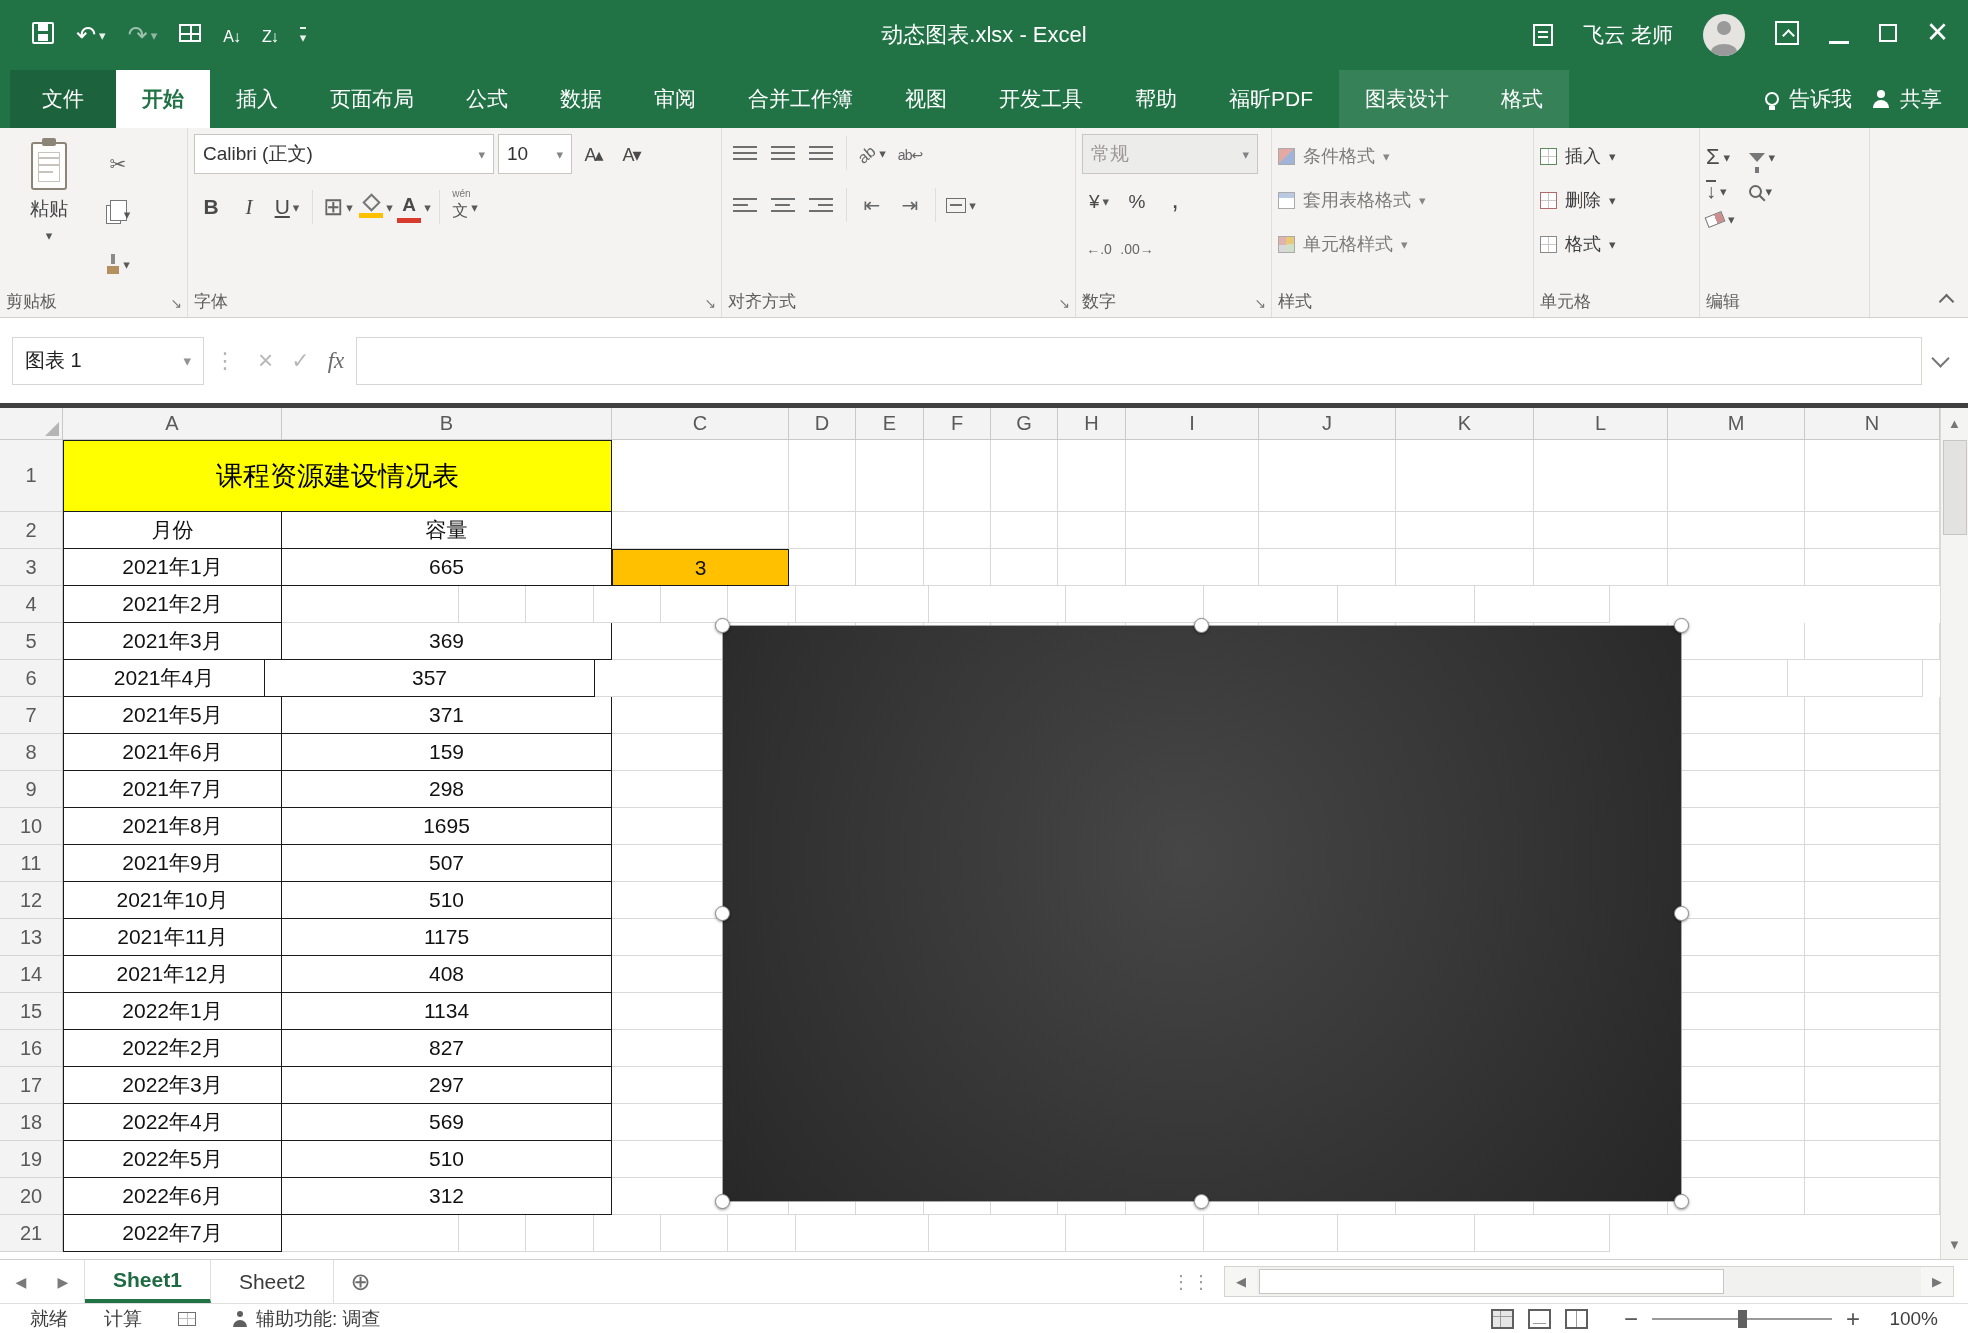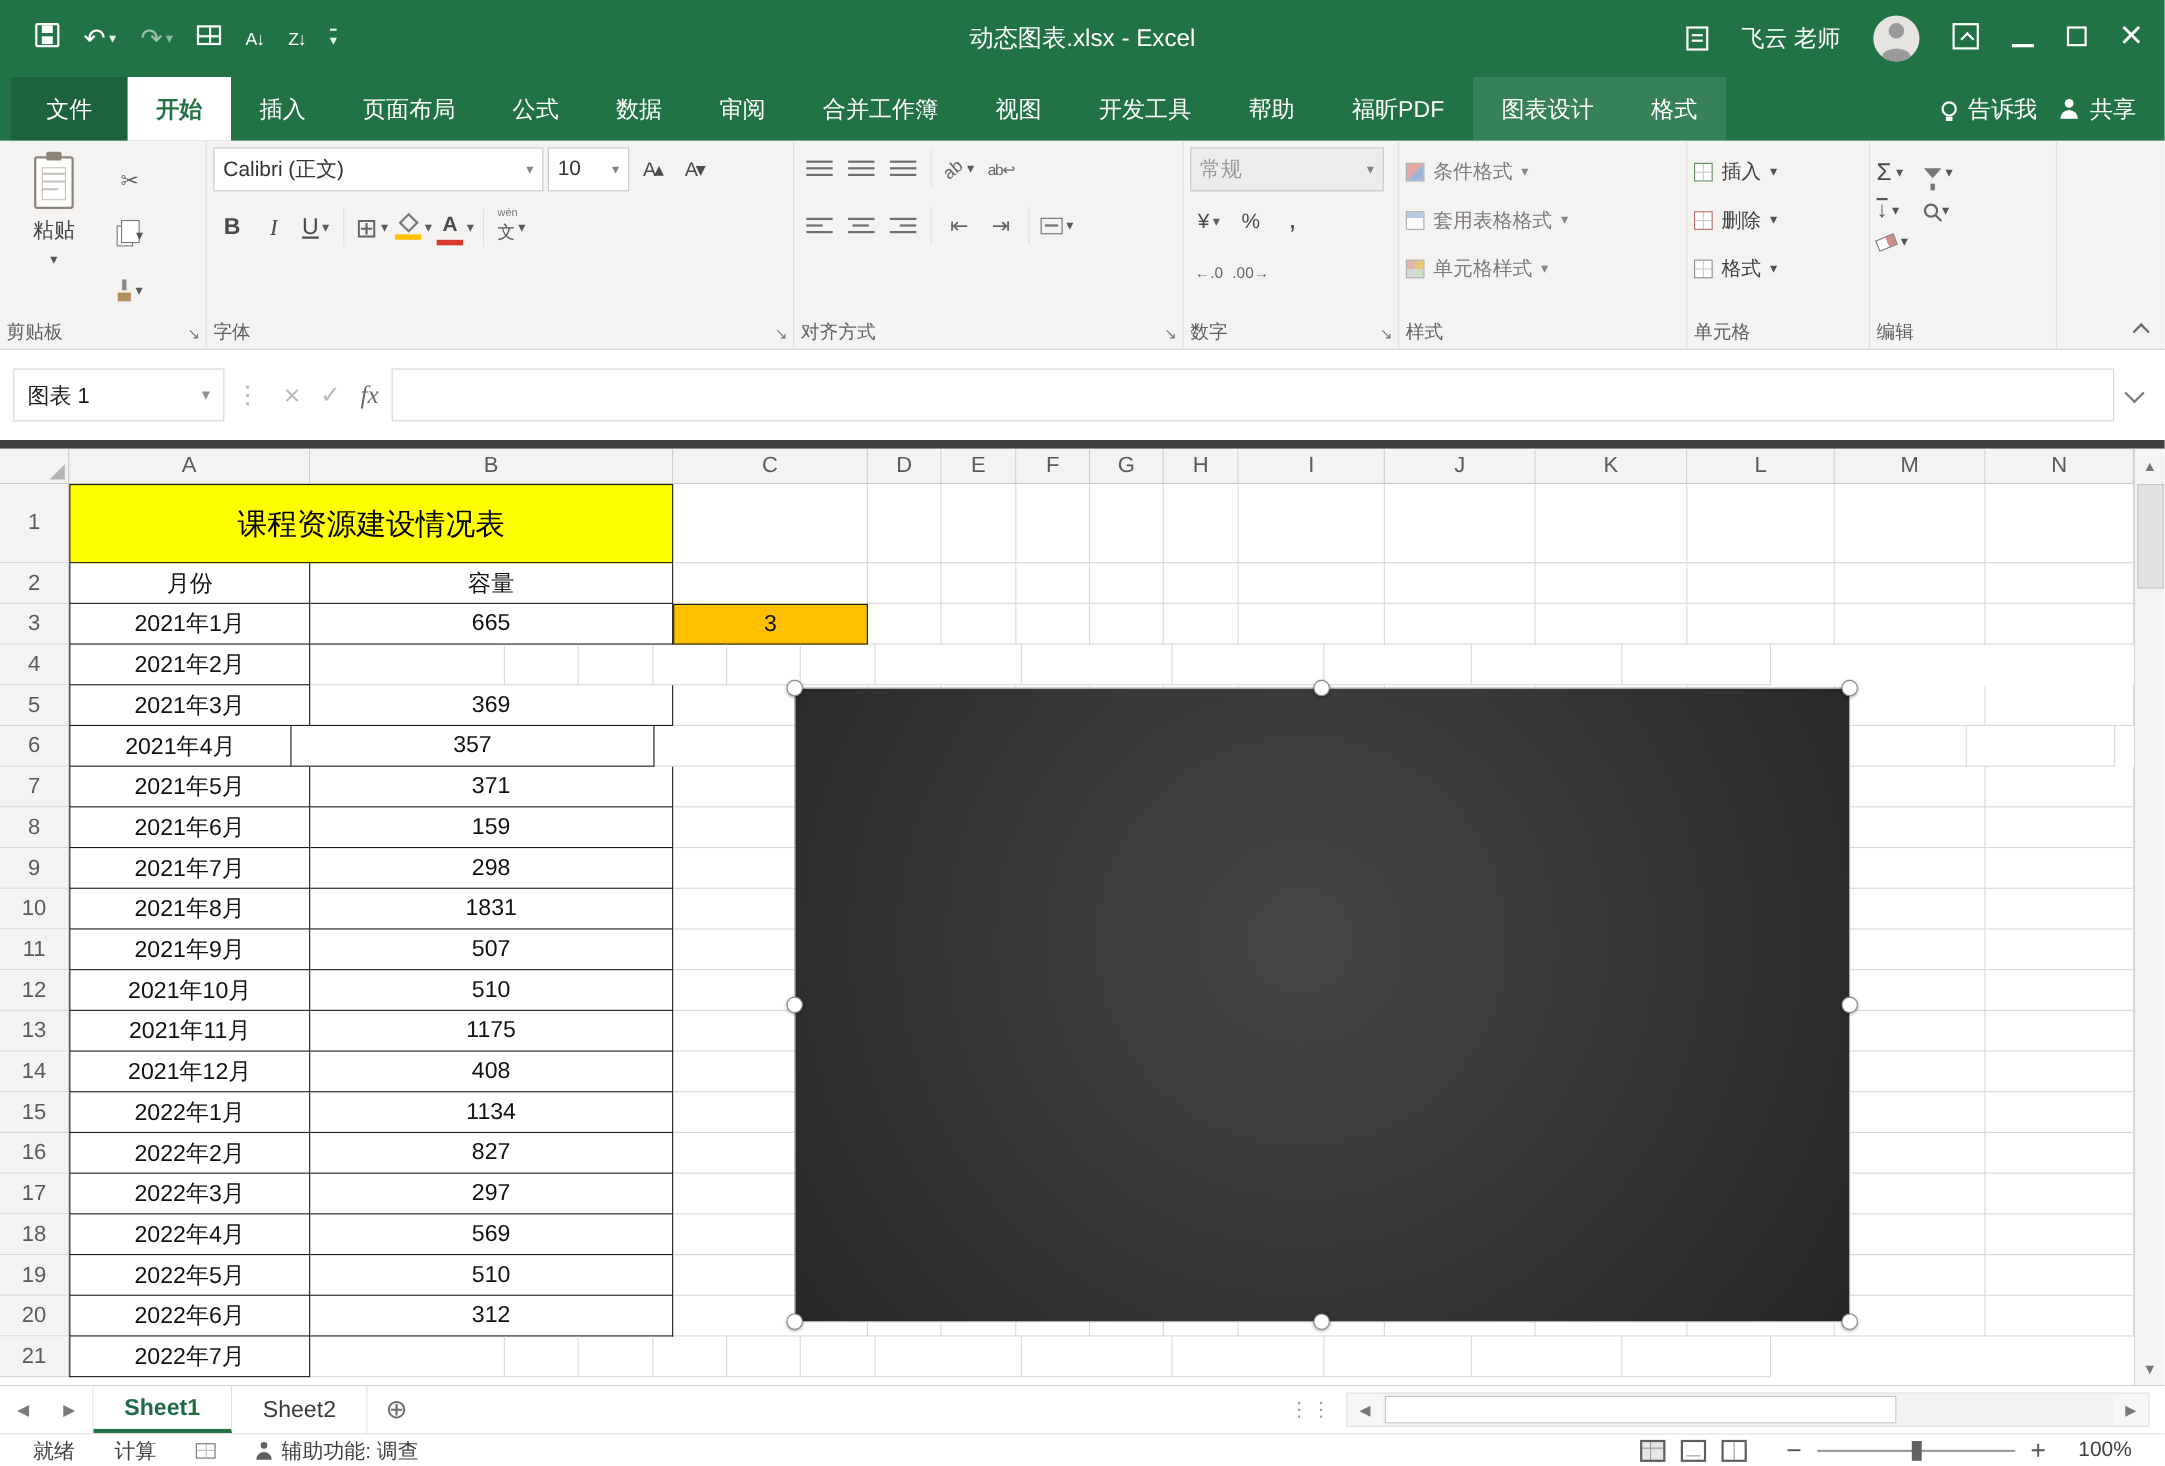--- a/index.html
+++ b/index.html
@@ -141,21 +141,21 @@
   .i-sigma::before{content:"Σ";font-size:22px;color:#4a4a4a}
   .funnel{width:0;height:0;border-left:8px solid transparent;border-right:8px solid transparent;border-top:9px solid #777;position:relative;display:inline-block}
   .funnel::after{content:"";position:absolute;left:-2px;top:-9px;width:4px;height:14px;background:transparent;border-bottom:6px solid #777}
   .i-filldown::before{content:"↓";font-size:20px;color:#555;border-top:2px solid #555;display:inline-block;line-height:18px}
   .magnifier{width:13px;height:13px;border:2px solid #666;border-radius:50%;position:relative;display:inline-block}
   .magnifier::after{content:"";position:absolute;right:-6px;bottom:-3px;width:8px;height:2px;background:#666;transform:rotate(45deg)}
   .eraser{width:18px;height:11px;border:1px solid #777;transform:rotate(-22deg);display:inline-block;background:linear-gradient(90deg,#fff 55%,#cf8d8d 55%)}
   .collapse-chev{position:absolute;right:16px;bottom:10px;width:11px;height:11px;border-left:2px solid #666;border-top:2px solid #666;transform:rotate(45deg)}
 
   
-  .fbar{height:90px;background:#fff;border-bottom:8px solid #404040;display:flex;align-items:center;padding:0 10px 0 12px;flex:none}
+  .fbar{height:90px;background:#fff;border-bottom:5px solid #404040;display:flex;align-items:center;padding:0 10px 0 12px;flex:none}
   .namebox{width:192px;height:48px;border:1px solid var(--ctl-border);display:flex;align-items:center;padding:0 12px;font-size:20px;color:#1f1f1f;background:#fff}
   .namebox .i-caret{margin-left:auto;color:#888;font-size:15px}
   .fdots::before{content:"⋮";color:#b5b5b5;font-size:22px}
   .fdots{margin:0 10px}
   .fxbtns{display:flex;align-items:center;gap:18px;margin:0 12px}
   .i-x::before{content:"×";font-size:26px;color:#b8b8b8}
   .i-check::before{content:"✓";font-size:22px;color:#b8b8b8}
   .i-fx::before{content:"fx";font-style:italic;font-family:"Liberation Serif",serif;font-size:23px;color:#6b6b6b}
   .finput{flex:1;height:48px;border:1px solid var(--ctl-border);background:#fff;font-size:20px;padding:0 10px;color:#222}
   .fchev{width:36px;display:flex;justify-content:center}
@@ -723,21 +723,21 @@
           <div class="cell" style="width: 133px;"></div>
           <div class="cell" style="width: 137px;"></div>
           <div class="cell" style="width: 138px;"></div>
           <div class="cell" style="width: 134px;"></div>
           <div class="cell" style="width: 137px;"></div>
           <div class="cell" style="width: 135px;"></div>
         </div>
         <div class="grow" style="height: 37px;">
           <div class="row-hdr" style="width: 63px;">10</div>
           <div class="cell tcell col-a" style="width: 219px;">2021年8月</div>
-          <div class="cell tcell" style="width: 330px;">1831</div>
+          <div class="cell tcell" style="width: 330px;">1695</div>
           <div class="cell" style="width: 177px;"></div>
           <div class="cell" style="width: 67px;"></div>
           <div class="cell" style="width: 68px;"></div>
           <div class="cell" style="width: 67px;"></div>
           <div class="cell" style="width: 67px;"></div>
           <div class="cell" style="width: 68px;"></div>
           <div class="cell" style="width: 133px;"></div>
           <div class="cell" style="width: 137px;"></div>
           <div class="cell" style="width: 138px;"></div>
           <div class="cell" style="width: 134px;"></div>

